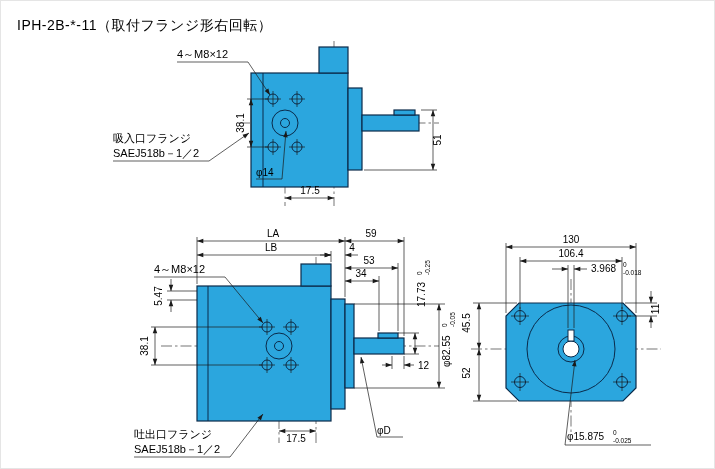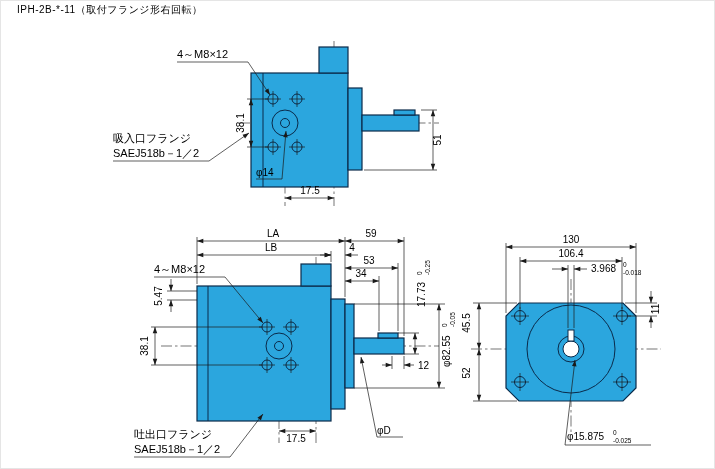--- a/index.html
+++ b/index.html
@@ -1,18 +1,18 @@
 <!DOCTYPE html>
 <html><head>
 <meta charset="utf-8">
 <style>
   html,body{margin:0;padding:0;background:#fff;}
   .page{position:relative;width:715px;height:469px;background:#fff;border:1px solid #e5e5e5;
         box-sizing:border-box;font-family:"Liberation Sans",sans-serif;overflow:hidden;}
-  .title{position:absolute;left:16px;top:2px;font-size:10px;color:#000;letter-spacing:.5px;}
+  .title{position:absolute;left:16px;top:16px;font-size:14px;color:#000;letter-spacing:.5px;}
   svg{position:absolute;left:0;top:0;}
   .body{fill:#2BA6DE;stroke:#0A2A4A;stroke-width:1.2;}
   .detail{fill:none;stroke:#0A2A4A;stroke-width:1;}
   .white{fill:#fff;stroke:#0A2A4A;stroke-width:1;}
   .dim{stroke:#1a1a1a;stroke-width:.7;fill:none;}
   .cl{stroke:#1a1a1a;stroke-width:.6;fill:none;stroke-dasharray:11 3 2.5 3;}
   .lbl{font-size:10px;fill:#000;}
   .jp{font-size:11px;fill:#000;}
   .tol{font-size:6.5px;fill:#000;}
 </style>

